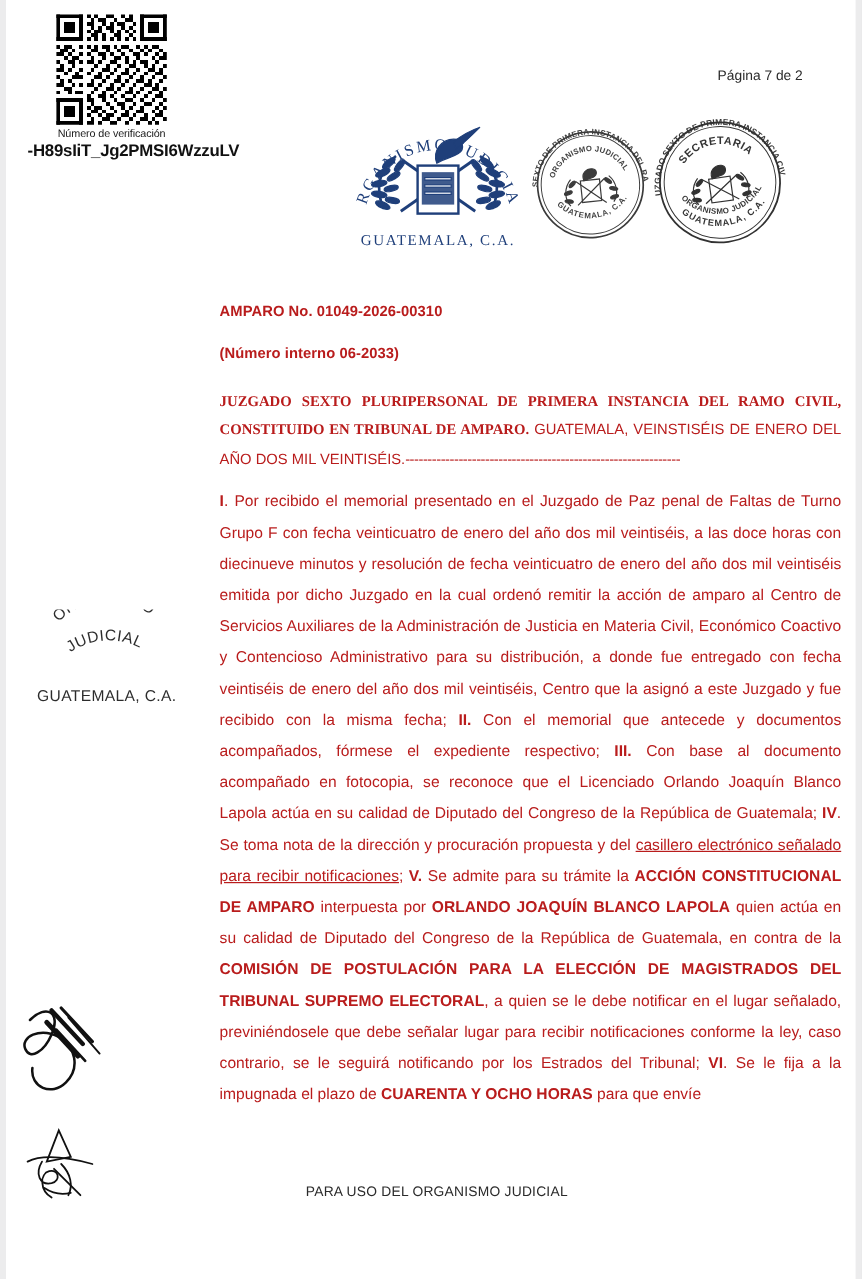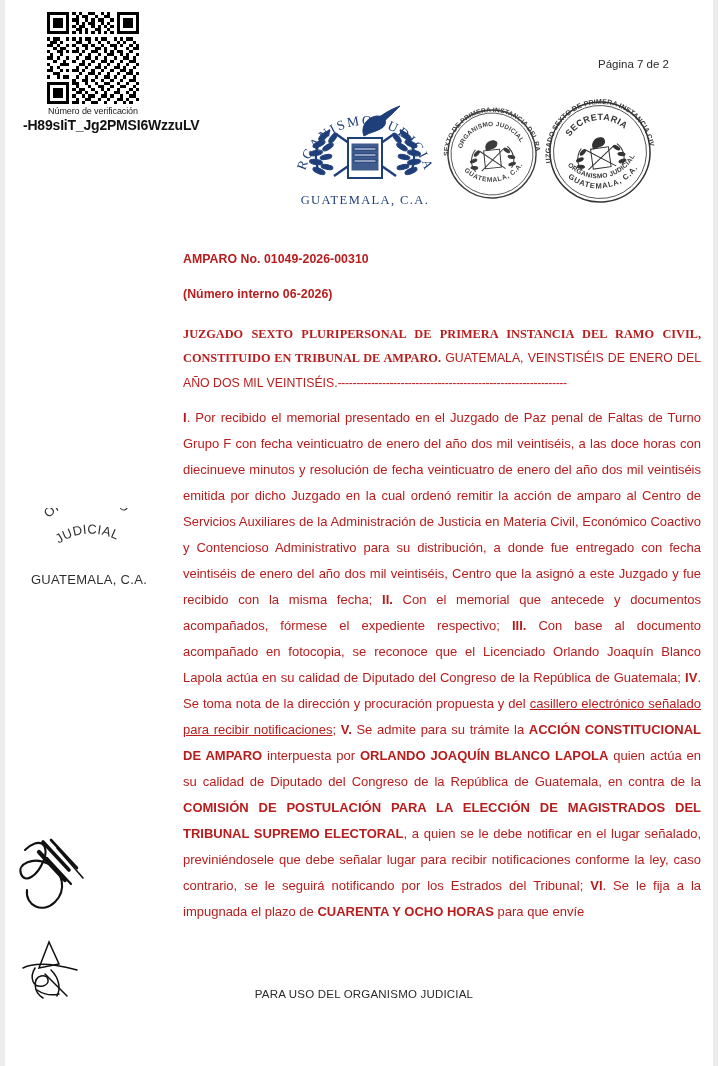--- a/index.html
+++ b/index.html
@@ -582,21 +582,21 @@
       <path d="M20,34 C14,44 18,54 28,52 C36,50 34,40 26,42 C18,44 18,58 28,64"></path>
       <path d="M30,40 L52,62"></path>
       <path d="M36,36 C44,44 46,54 42,62"></path>
       <path d="M22,56 C28,60 36,62 44,60"></path>
     </g>
   </svg>
 
   <div class="doc-body">
 
     <div class="head-line">AMPARO No. 01049-2026-00310</div>
-    <div class="head-line">(Número interno 06-2026)</div>
+    <div class="head-line">(Número interno 06-2033)</div>
 
     <div class="tribunal"><b>JUZGADO SEXTO PLURIPERSONAL DE PRIMERA INSTANCIA DEL RAMO CIVIL, CONSTITUIDO EN TRIBUNAL DE AMPARO.</b><span class="plain"> GUATEMALA, VEINSTISÉIS DE ENERO DEL AÑO DOS MIL VEINTISÉIS.</span><span class="plain dashes">--------------------------------------------------------------</span></div>
 
     <p class="para"><b>I</b><span>. Por recibido el memorial presentado en el Juzgado de Paz penal de Faltas de Turno Grupo F con fecha veinticuatro de enero del año dos mil veintiséis, a las doce horas con diecinueve minutos y resolución de fecha veinticuatro de enero del año dos mil veintiséis emitida por dicho Juzgado en la cual ordenó remitir la acción de amparo al Centro de Servicios Auxiliares de la Administración de Justicia en Materia Civil, Económico Coactivo y Contencioso Administrativo para su distribución, a donde fue entregado con fecha veintiséis de enero del año dos mil veintiséis, Centro que la asignó a este Juzgado y fue recibido con la misma fecha; </span><b>II.</b><span> Con el memorial que antecede y documentos acompañados, fórmese el expediente respectivo; </span><b>III.</b><span> Con base al documento acompañado en fotocopia, se reconoce que el Licenciado Orlando Joaquín Blanco Lapola actúa en su calidad de Diputado del Congreso de la República de Guatemala; </span><b>IV</b><span>. Se toma nota de la dirección y procuración propuesta y del </span><u>casillero electrónico señalado para recibir notificaciones</u><span>; </span><b>V.</b><span> Se admite para su trámite la </span><b>ACCIÓN CONSTITUCIONAL DE AMPARO</b><span> interpuesta por </span><b>ORLANDO JOAQUÍN BLANCO LAPOLA</b><span> quien actúa en su calidad de Diputado del Congreso de la República de Guatemala, en contra de la </span><b>COMISIÓN DE POSTULACIÓN PARA LA ELECCIÓN DE MAGISTRADOS DEL TRIBUNAL SUPREMO ELECTORAL</b><span>, a quien se le debe notificar en el lugar señalado, previniéndosele que debe señalar lugar para recibir notificaciones conforme la ley, caso contrario, se le seguirá notificando por los Estrados del Tribunal; </span><b>VI</b><span>. Se le fija a la impugnada el plazo de </span><b>CUARENTA Y OCHO HORAS</b><span> para que envíe</span></p>
   </div>
 
   <div class="footer">PARA USO DEL ORGANISMO JUDICIAL</div>
 
 </div>
 

